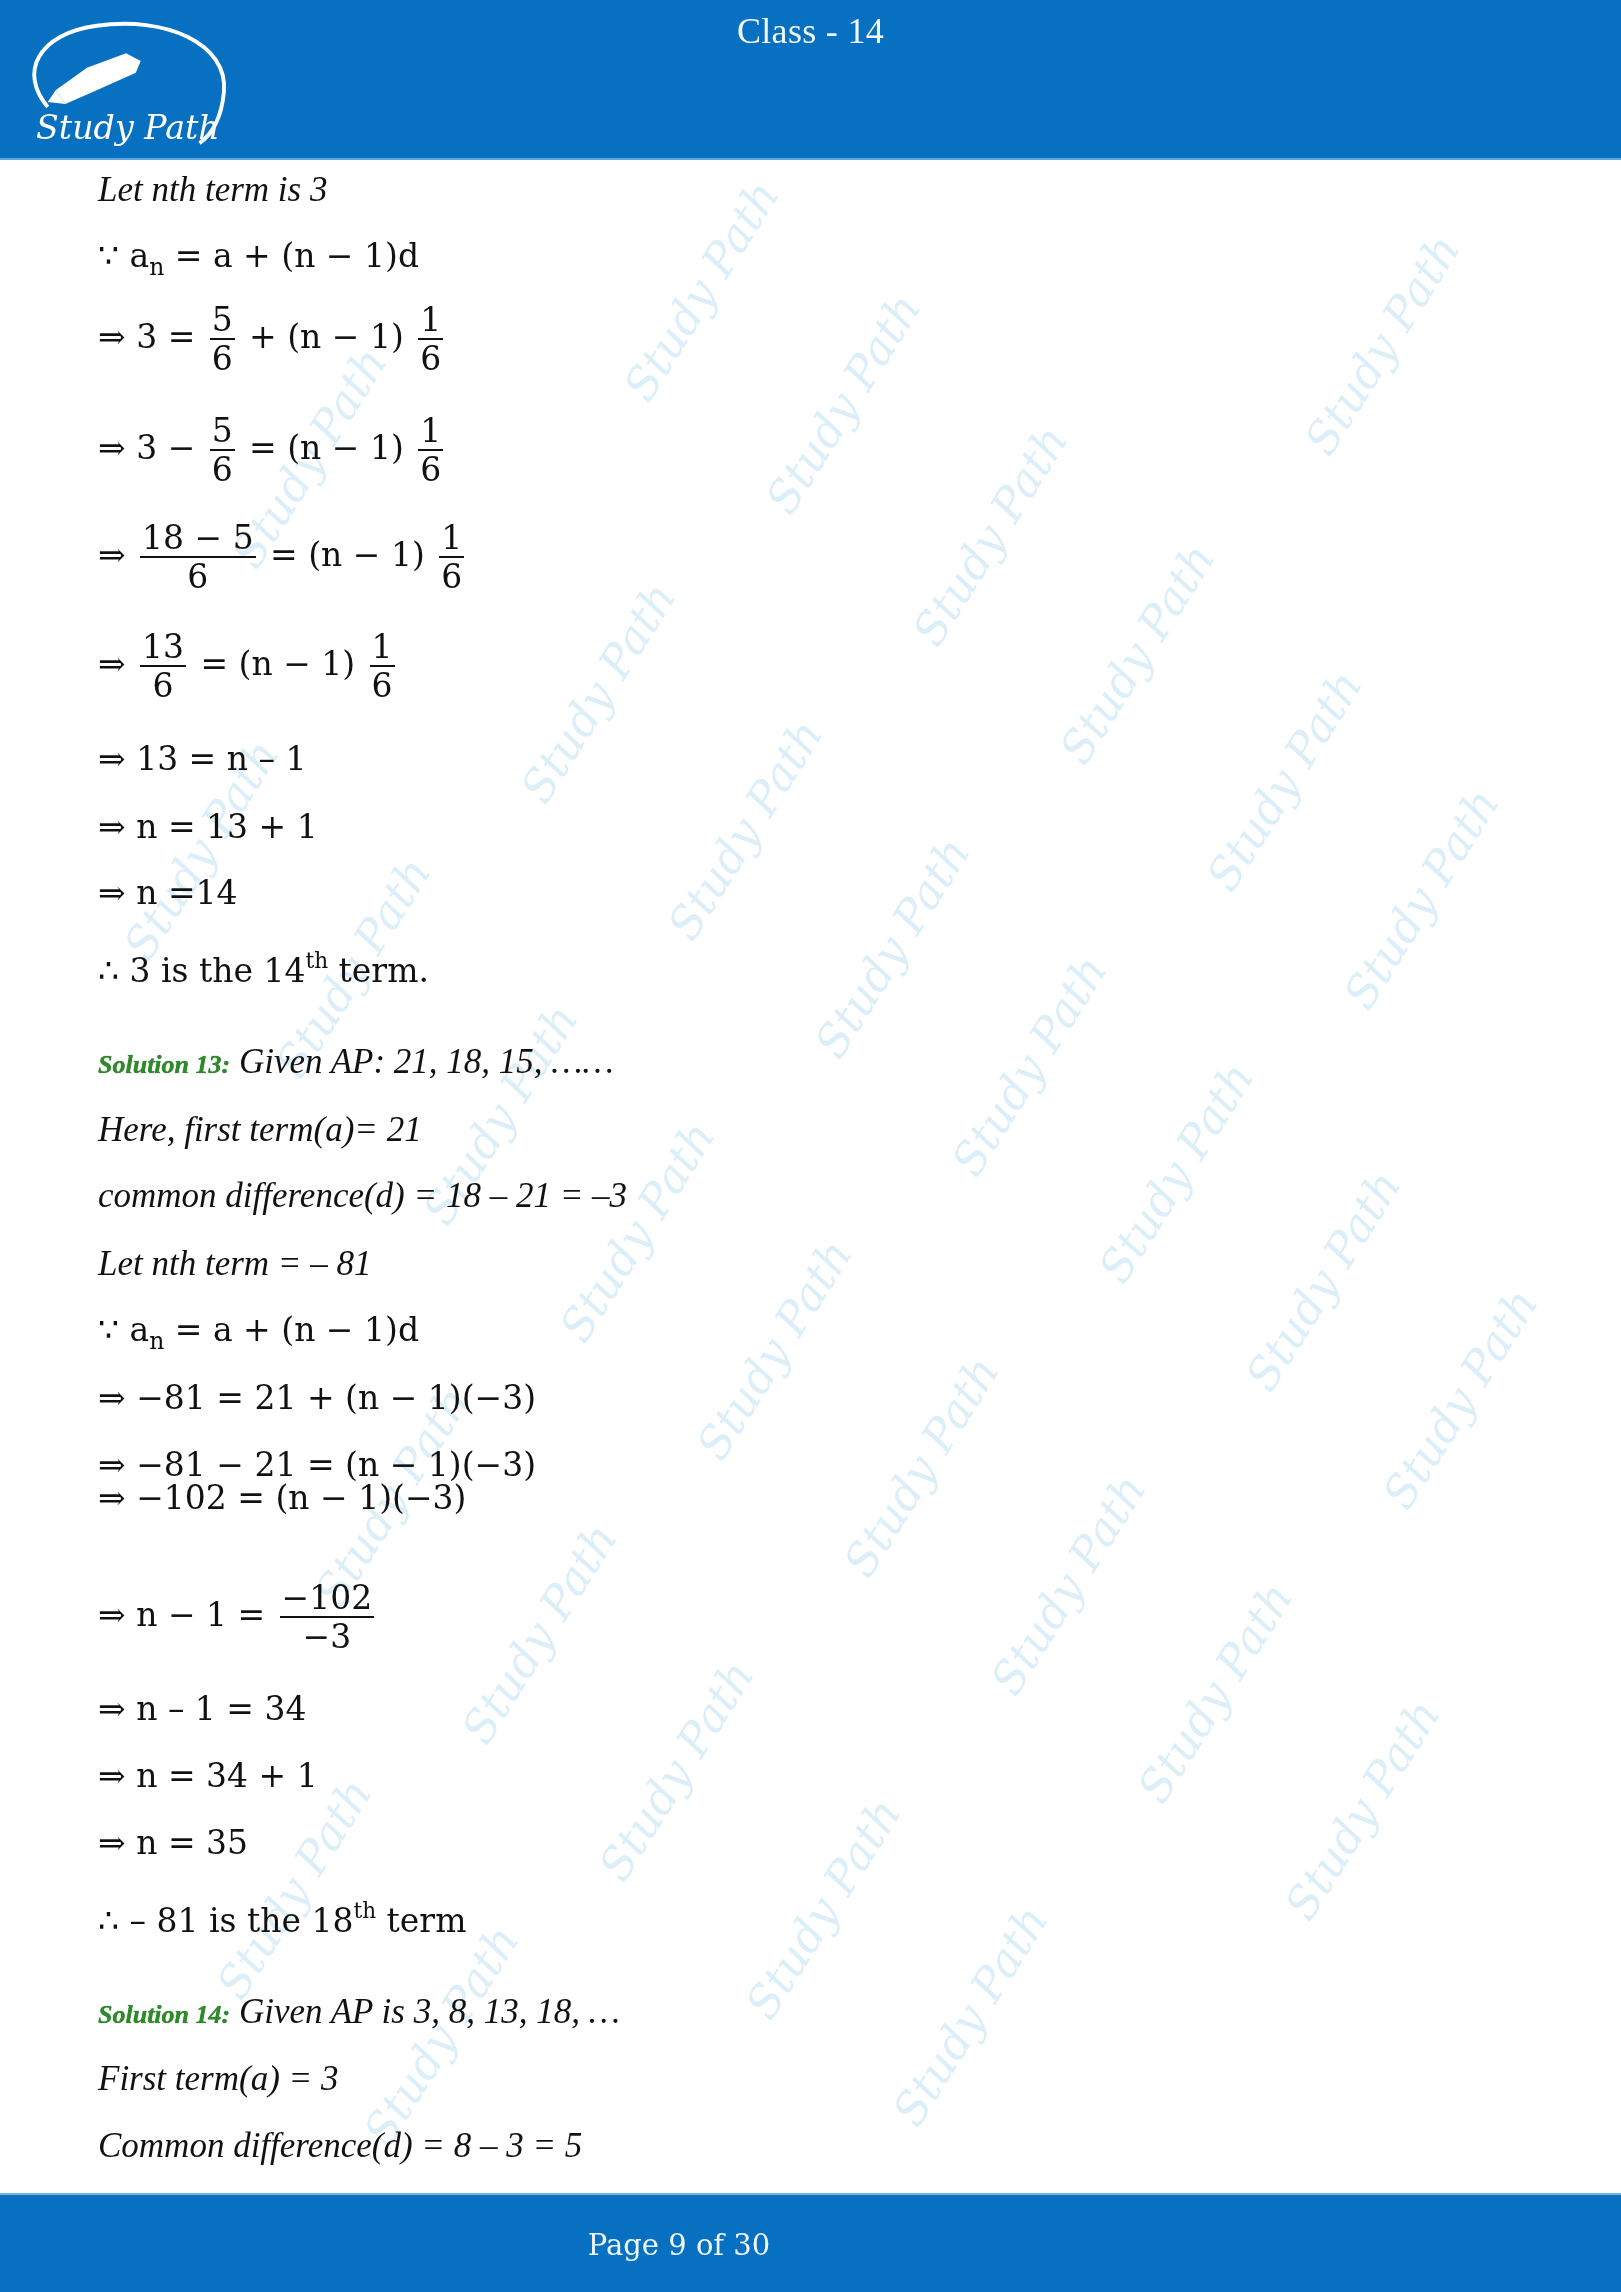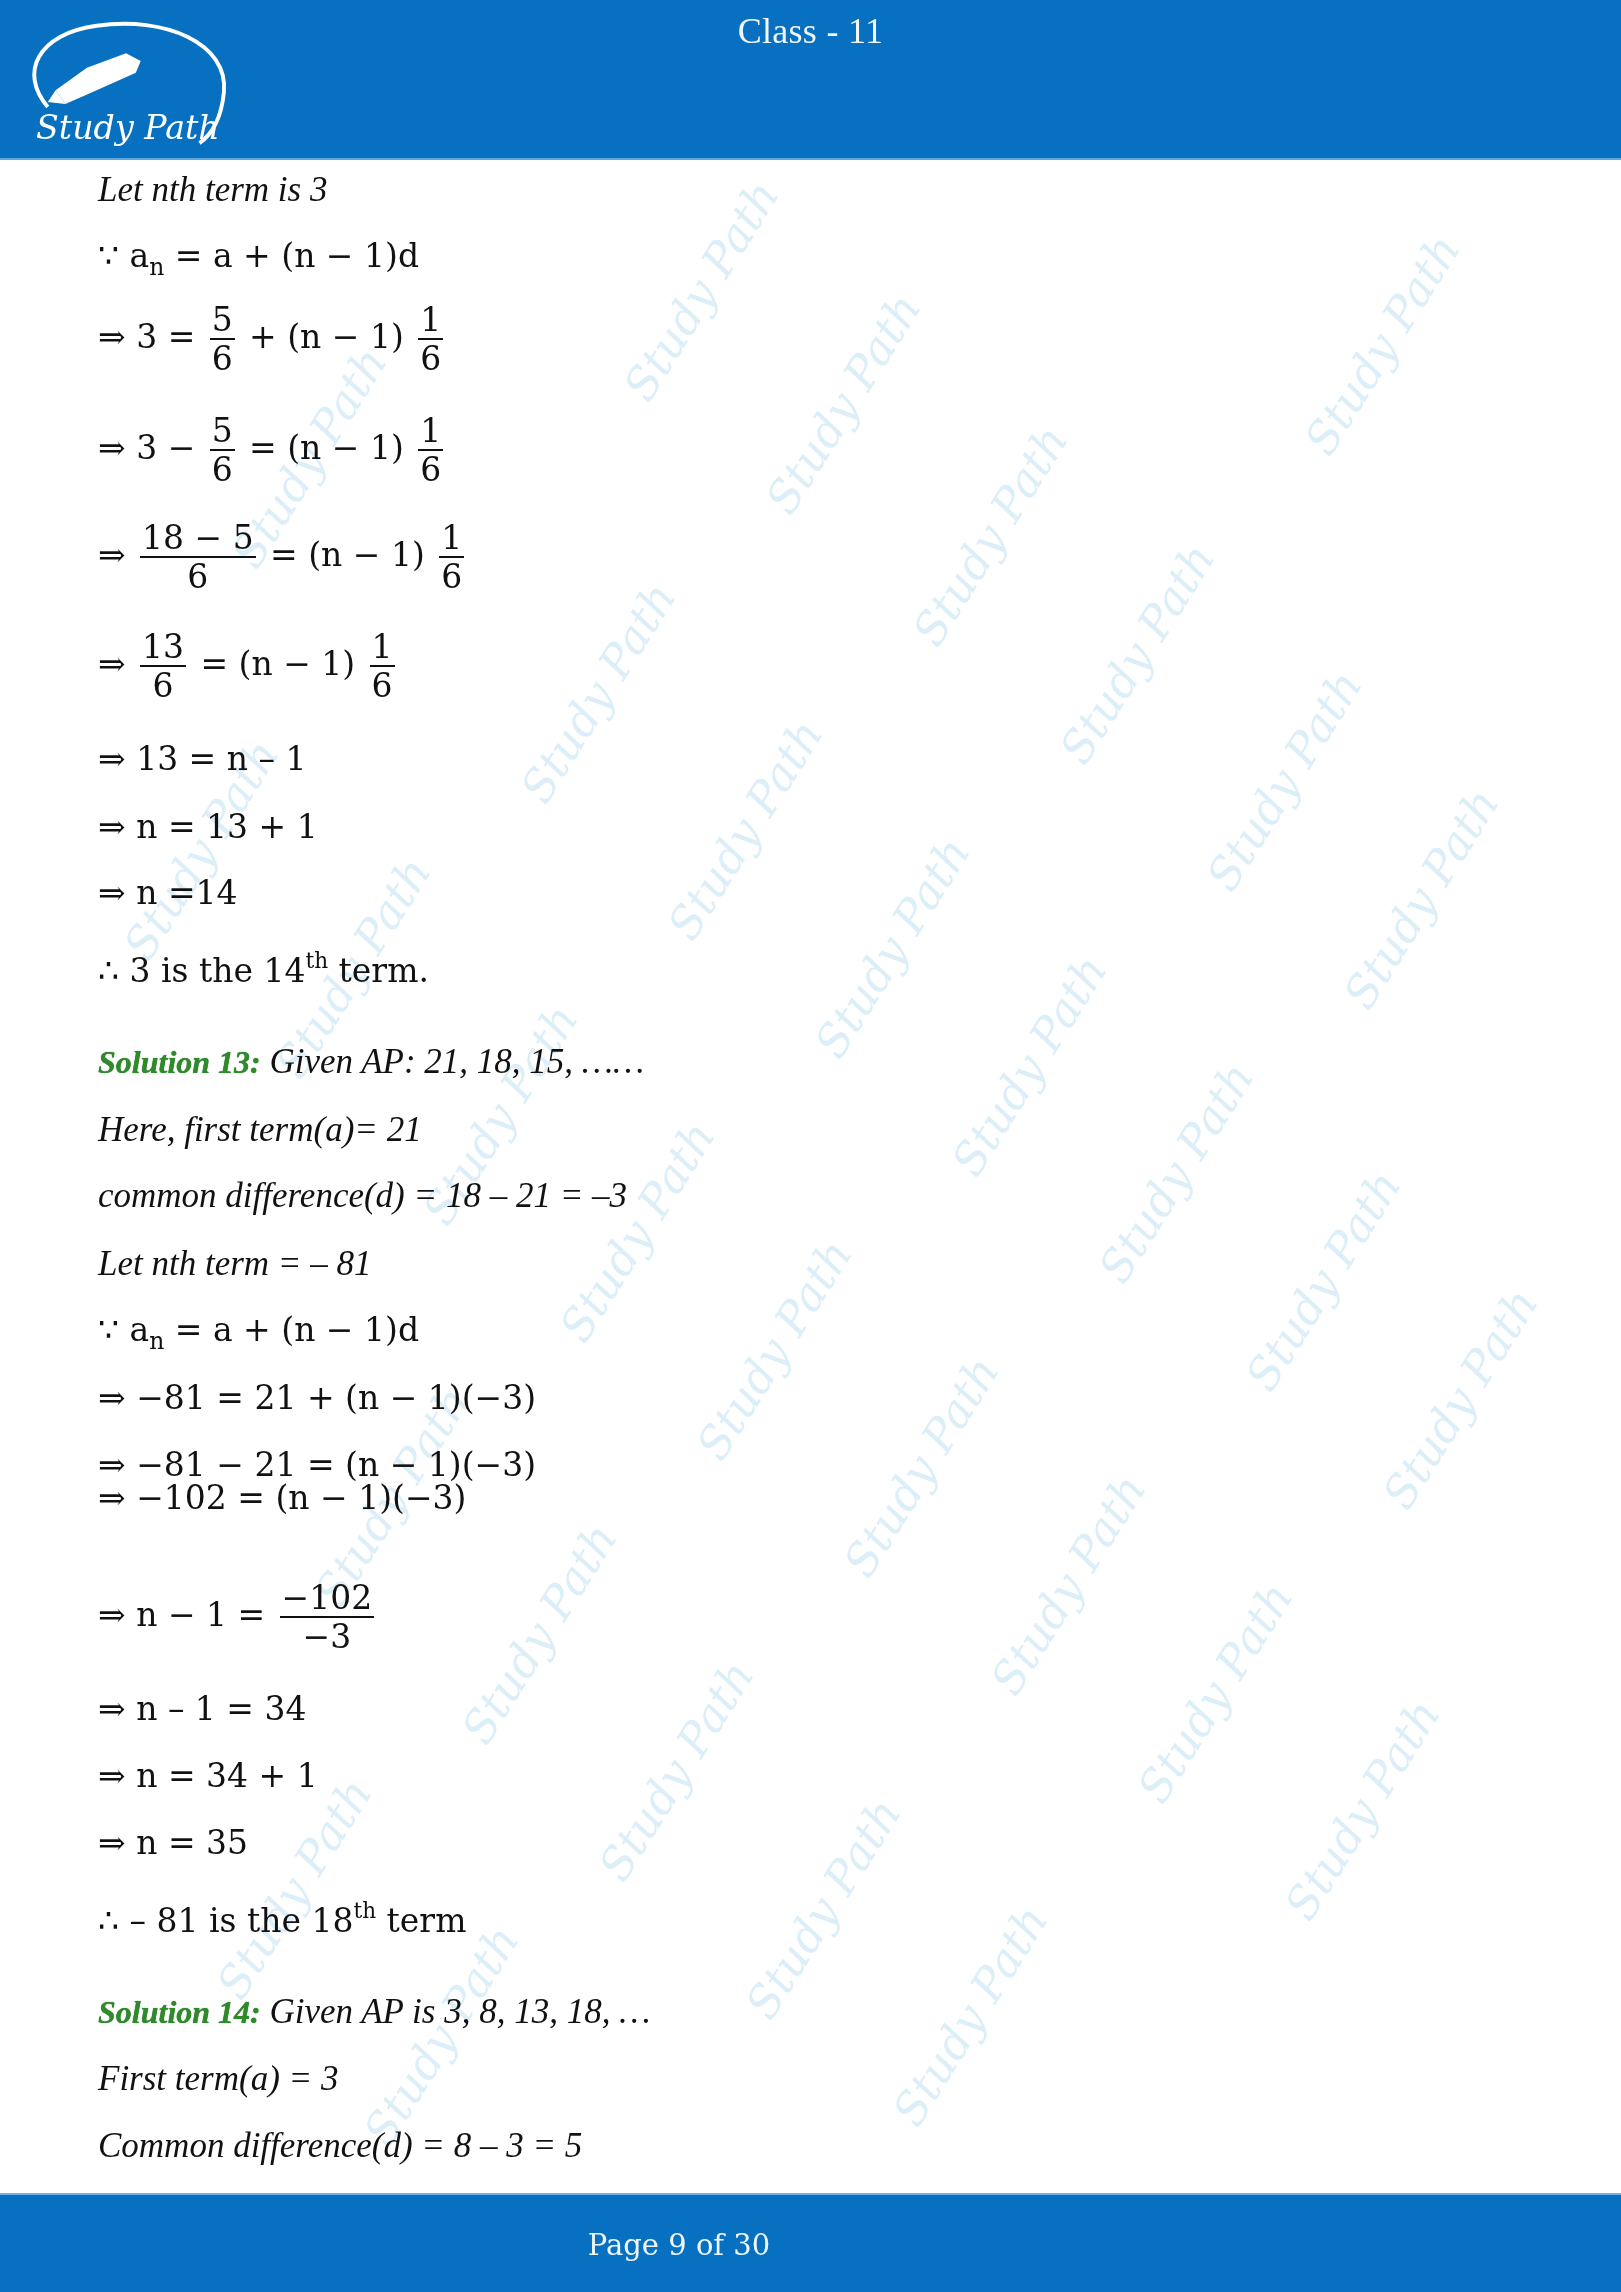--- a/index.html
+++ b/index.html
@@ -20,21 +20,21 @@
   }
   .header-titles div { font-size: 36px; line-height: 45px; letter-spacing: 0.3px; }
   .header-titles .t1 { margin-top: 8.8px; }
 
   .content { position: absolute; left: 98px; top: 0; width: 1372px; }
   .line {
     position: absolute; left: 0; font-size: 33px; line-height: 39px; white-space: nowrap;
     font-family: "DejaVu Serif", serif;
   }
   .line.text { font-family: "Liberation Serif", serif; font-size: 35px; font-style: italic; }
-  .sol { color: #2f8a2a; font-weight: bold; font-family: "Liberation Serif", serif; font-size: 32px; text-shadow: 0 0 1px #1a5a18; }
+  .sol { color: #2f8a2a; font-weight: bold; font-family: "Liberation Serif", serif; font-size: 26px; text-shadow: 0 0 1px #1a5a18; }
   sup.th { font-size: 21.6px; vertical-align: 13.7px; }
   sub.n { font-size: 23.5px; vertical-align: -7.8px; }
   .frac { display: inline-block; vertical-align: middle; text-align: center; margin: 0 3.9px; }
   .frac .num, .frac .den { display: block; font-size: 33px; line-height: 37px; padding: 0 2px; }
   .frac .num { border-bottom: 2.9px solid #111; }
 
   .watermark {
     position: absolute; color: #d6ecf7; font-family: "DejaVu Serif", serif; font-style: italic;
     font-size: 45px; transform: rotate(-58deg); transform-origin: left top; opacity: 0.85;
     pointer-events: none; white-space: nowrap;
@@ -53,21 +53,21 @@
 <body>
 
 <div class="header">
   <svg class="logo" viewBox="0 0 225 140">
     <path d="M30 95 C 0 60, 20 20, 80 12 C 150 2, 215 30, 210 80 C 207 110, 195 125, 185 132" fill="none" stroke="#ffffff" stroke-width="4"></path>
     <path d="M38 78 L70 55 L110 40 L125 48 L120 60 L80 78 L48 92 Z" fill="#ffffff"></path>
     <path d="M30 90 L48 92 L38 78 Z" fill="#ffffff"></path>
     <text x="18" y="128" fill="#ffffff" font-family="DejaVu Serif, serif" font-style="italic" font-size="34">Study Path</text>
   </svg>
   <div class="header-titles">
-    <div class="t1">Class - 11</div>
+    <div class="t1">Class - 14</div>
   </div>
 </div>
 
 <div>
   <span class="watermark" style="left:613px;top:382px">Study Path</span>
   <span class="watermark" style="left:755px;top:495px">Study Path</span>
   <span class="watermark" style="left:1294px;top:436px">Study Path</span>
   <span class="watermark" style="left:221px;top:549px">Study Path</span>
   <span class="watermark" style="left:902px;top:627px">Study Path</span>
   <span class="watermark" style="left:1049px;top:745px">Study Path</span>

